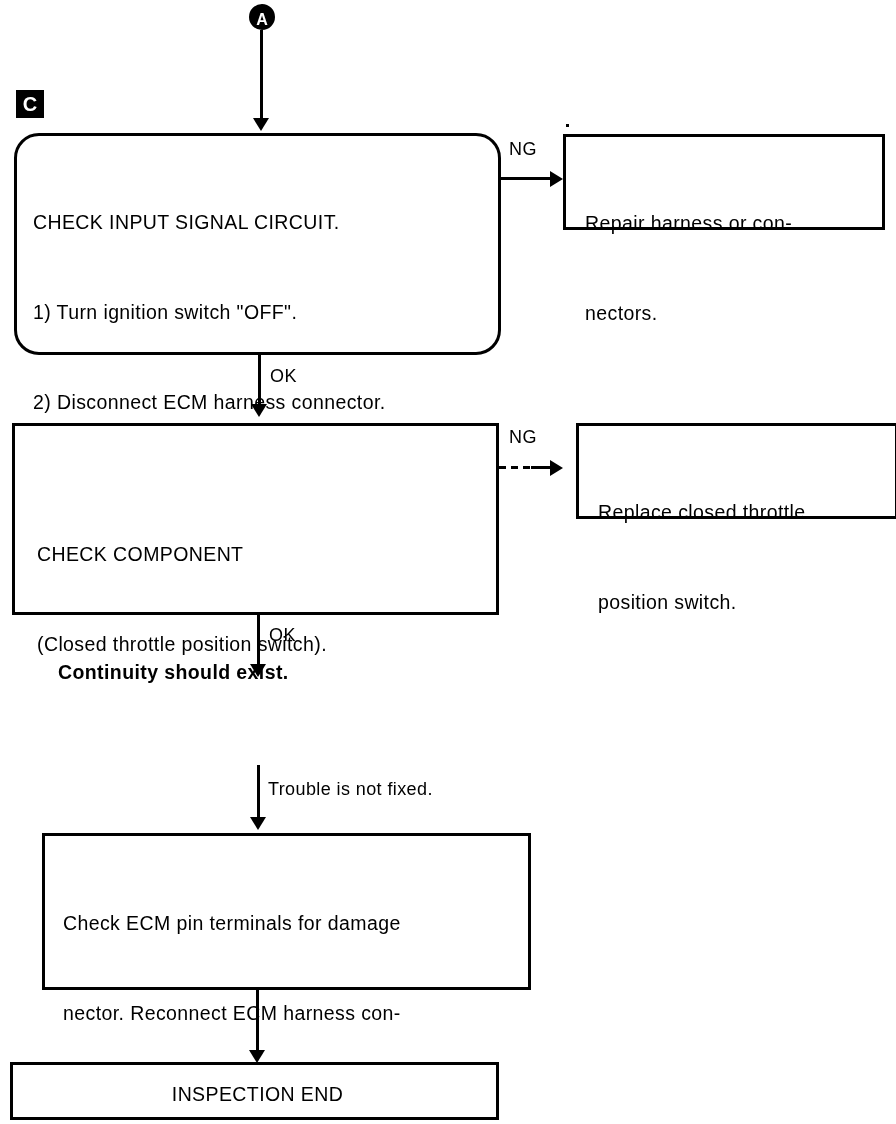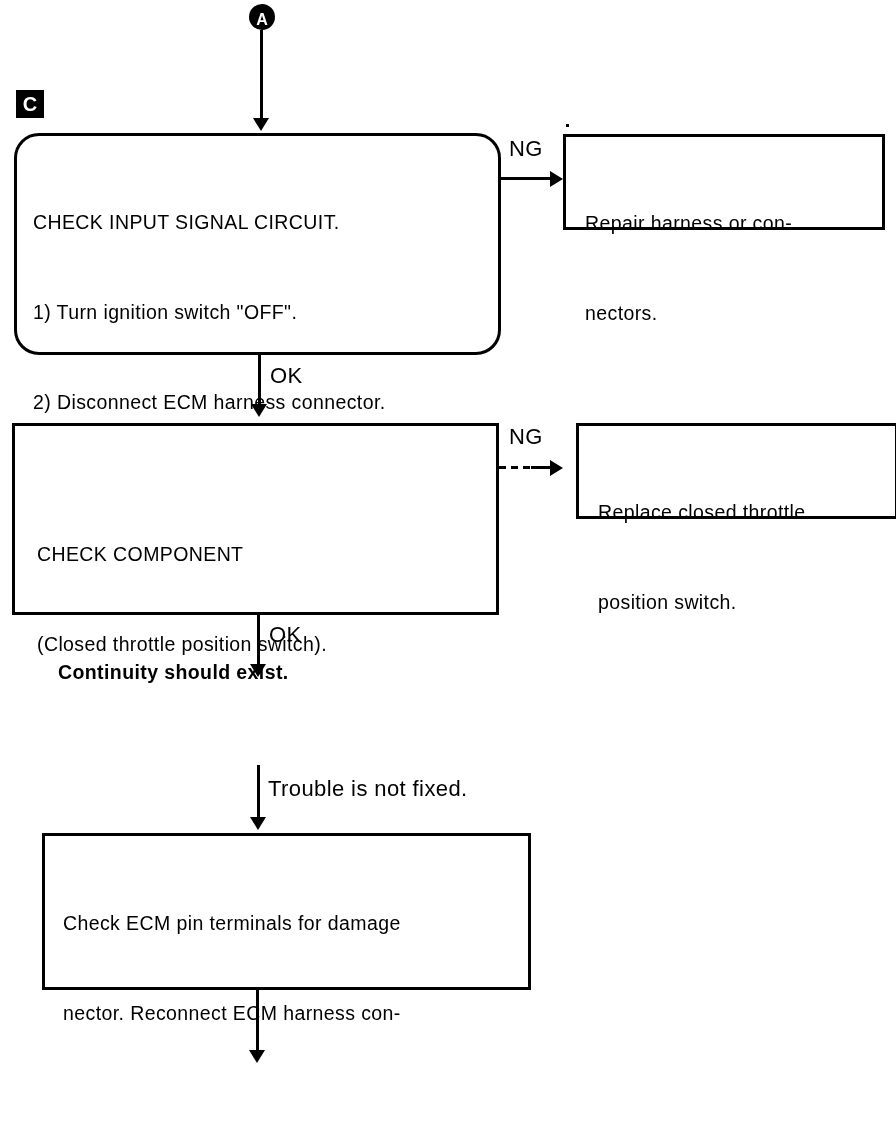--- a/index.html
+++ b/index.html
@@ -34,21 +34,21 @@
     box-sizing: border-box;
     font-size: 19.5px;
     line-height: 30px;
     letter-spacing: 0.4px;
     white-space: pre-wrap;
   }
 
   
   .edge-label {
     position: absolute;
-    font-size: 22px;
+    font-size: 18px;
     letter-spacing: 0.4px;
     line-height: 20px;
     white-space: nowrap;
   }
 
   
   .v-line {
     position: absolute;
     width: 3px;
     background: #000;
@@ -205,14 +205,17 @@
     <div class="box-text" style="left:18px; top:12px; width:462px;">
       <div>Check ECM pin terminals for damage</div>
       <div>nector. Reconnect ECM harness con-</div>
       
     </div>
   </div>
 
   <div class="v-line" style="left:256px; top:990px; height:66px;"></div>
   <div class="arrow-down" style="left:249px; top:1050px;"></div>
 
+  <div class="box" style="left:10px; top:1062px; width:489px; height:58px;">
+    <div class="box-text" style="left:0; top:14px; width:489px; text-align:center;">INSPECTION END</div>
+  </div>
 
 </div>
 
 </body></html>

